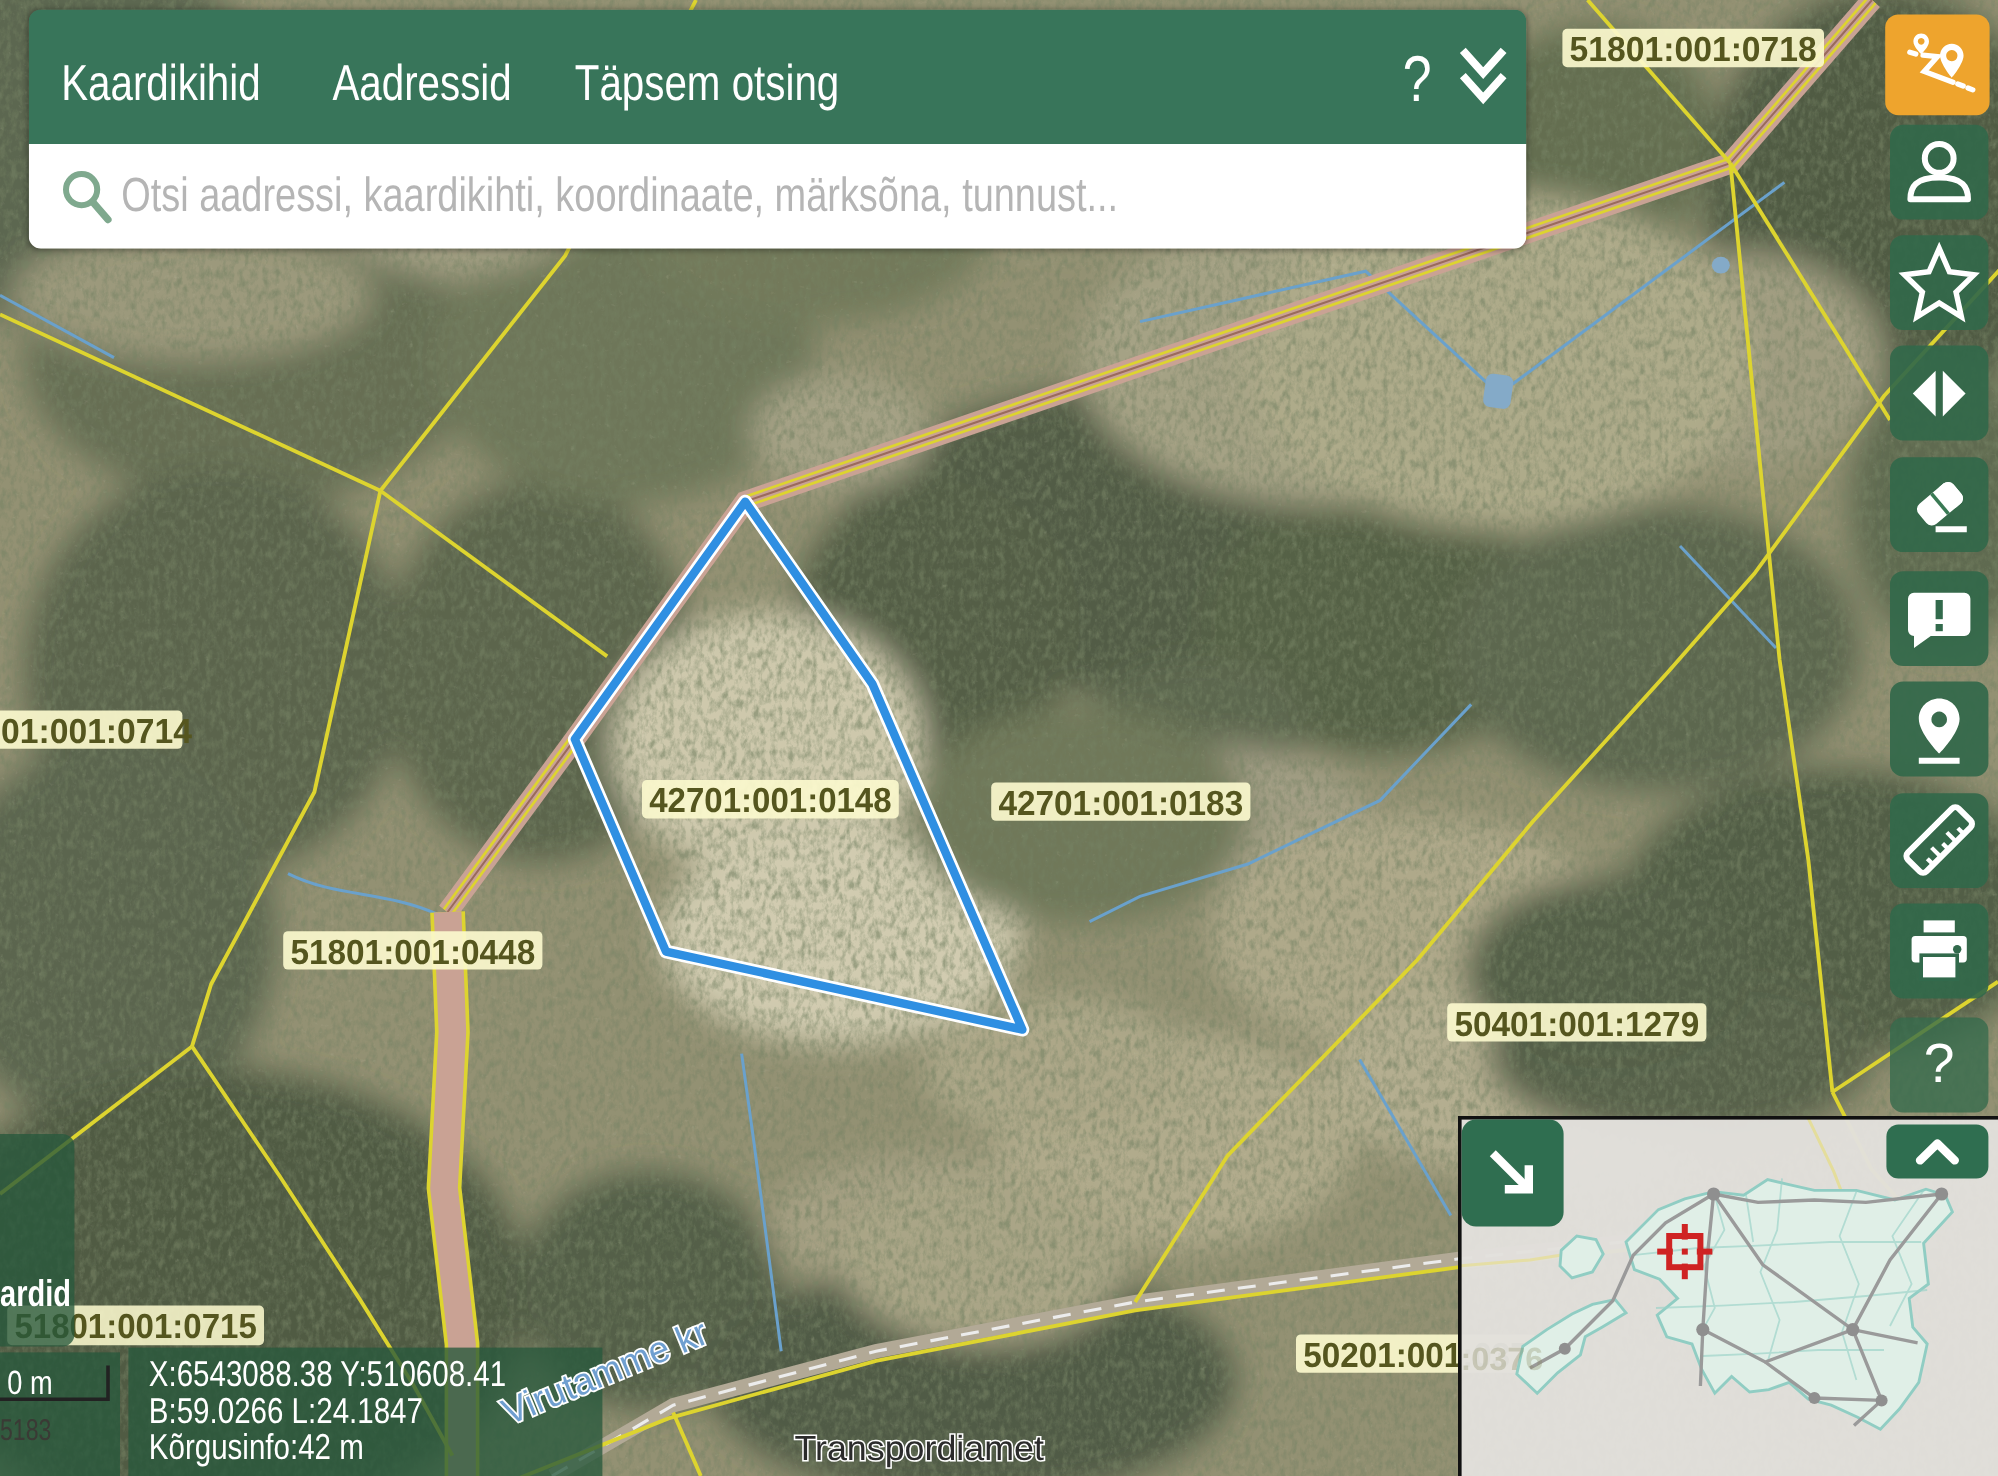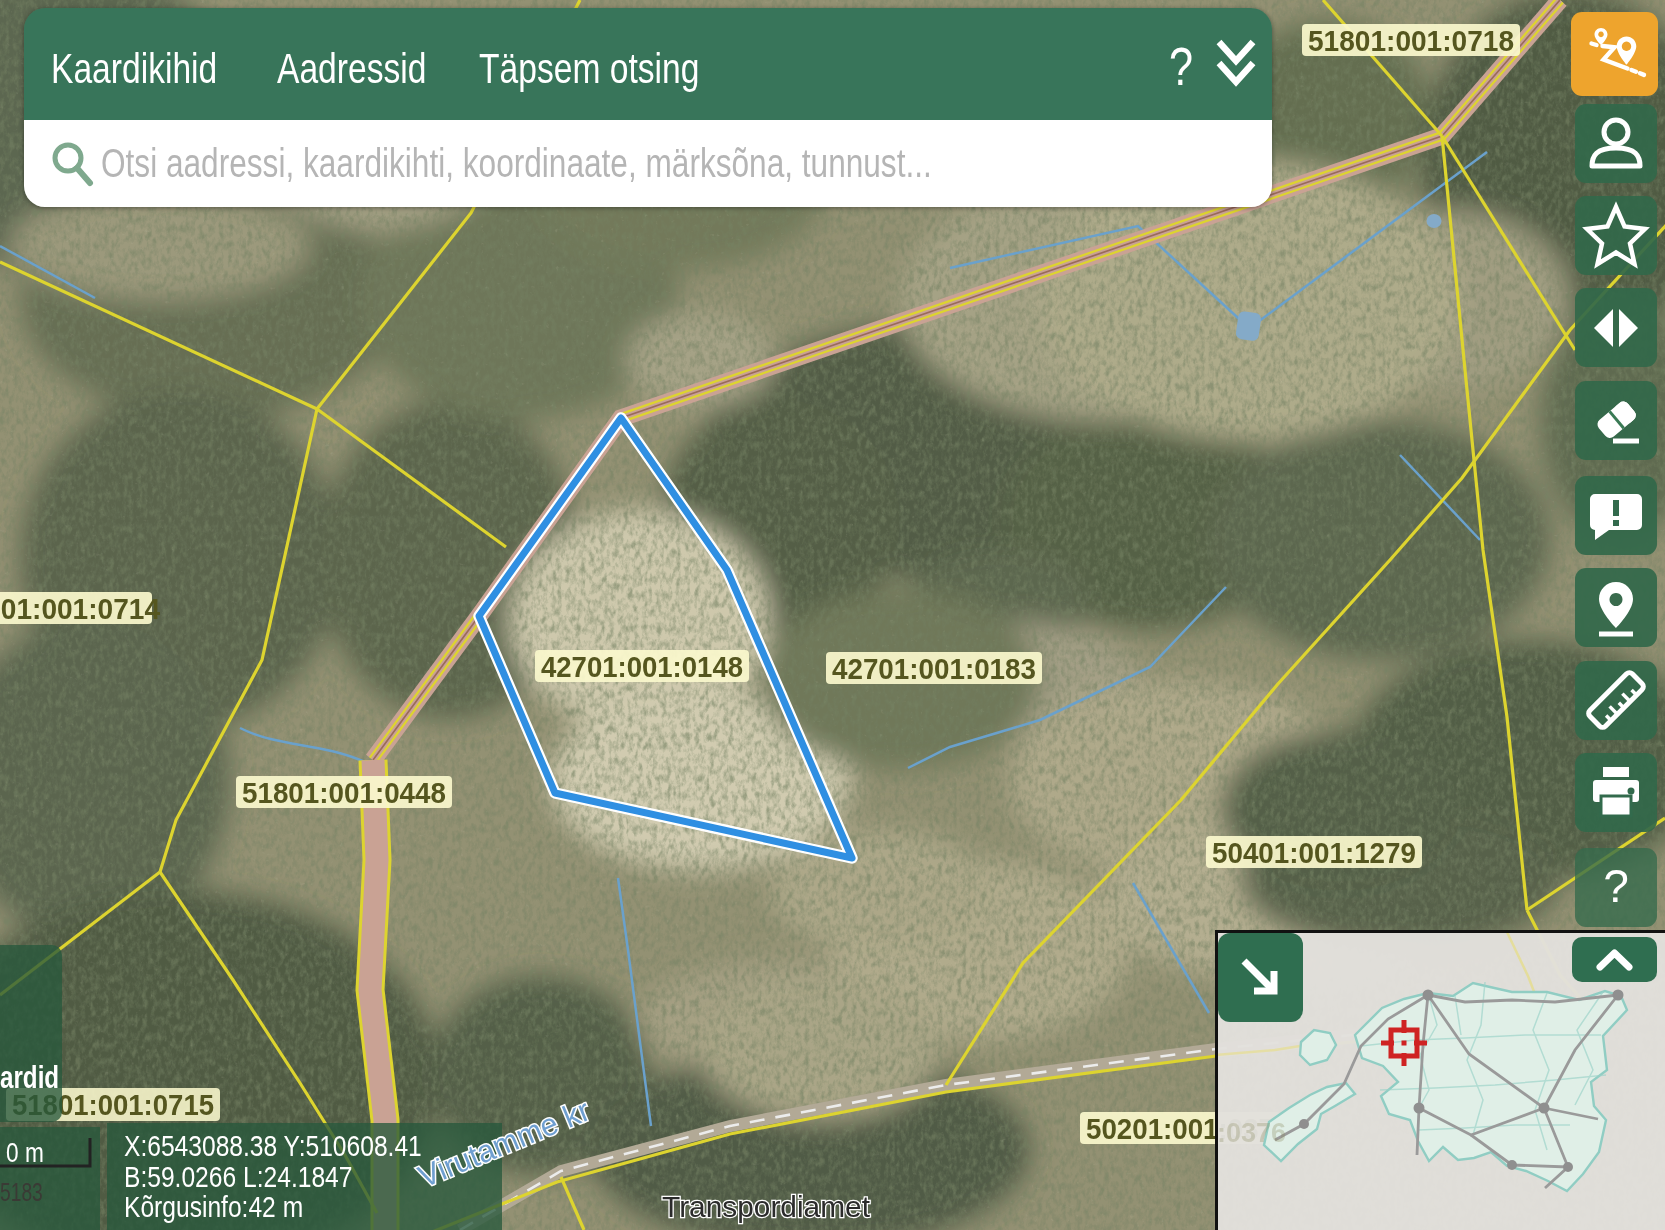--- a/index.html
+++ b/index.html
@@ -157,21 +157,21 @@
 
 <g>
         <rect x="1080" y="1112" width="200" height="32" rx="4" fill="#fbf8cd" opacity="0.92"></rect>
         <text x="1086" y="1139" textLength="188" lengthAdjust="spacingAndGlyphs">50201:001:037</text>
       </g>
 </g>
 
 <text x="662" y="1217" font-size="29px" fill="#2b2b2b" textLength="208" lengthAdjust="spacingAndGlyphs" style="paint-order:stroke;stroke:#ffffff;stroke-width:2.5px">Transpordiamet</text>
 </svg>
 
-<div class="abs" style="left:24px;top:8px;width:1248px;height:199px;border-radius:21px;box-shadow:0 1px 5px rgba(0,0,0,0.4);overflow:hidden">
+<div class="abs" style="left:24px;top:8px;width:1248px;height:199px;border-radius:10px;box-shadow:0 1px 5px rgba(0,0,0,0.4);overflow:hidden">
 
   <div class="abs" style="left:0;top:0;width:100%;height:112px;background:#38755a;color:#fff">
 
     <div class="abs" style="left:27px;top:37px;font-size:42px;transform:scaleX(0.8);transform-origin:0 0">Kaardikihid</div>
 
     <div class="abs" style="left:253px;top:37px;font-size:42px;transform:scaleX(0.8);transform-origin:0 0">Aadressid</div>
 
     <div class="abs" style="left:455px;top:37px;font-size:42px;transform:scaleX(0.8);transform-origin:0 0">Täpsem otsing</div>
 
     <div class="abs" style="left:1145px;top:27px;font-size:54px;transform:scaleX(0.8);transform-origin:0 0">?</div>

